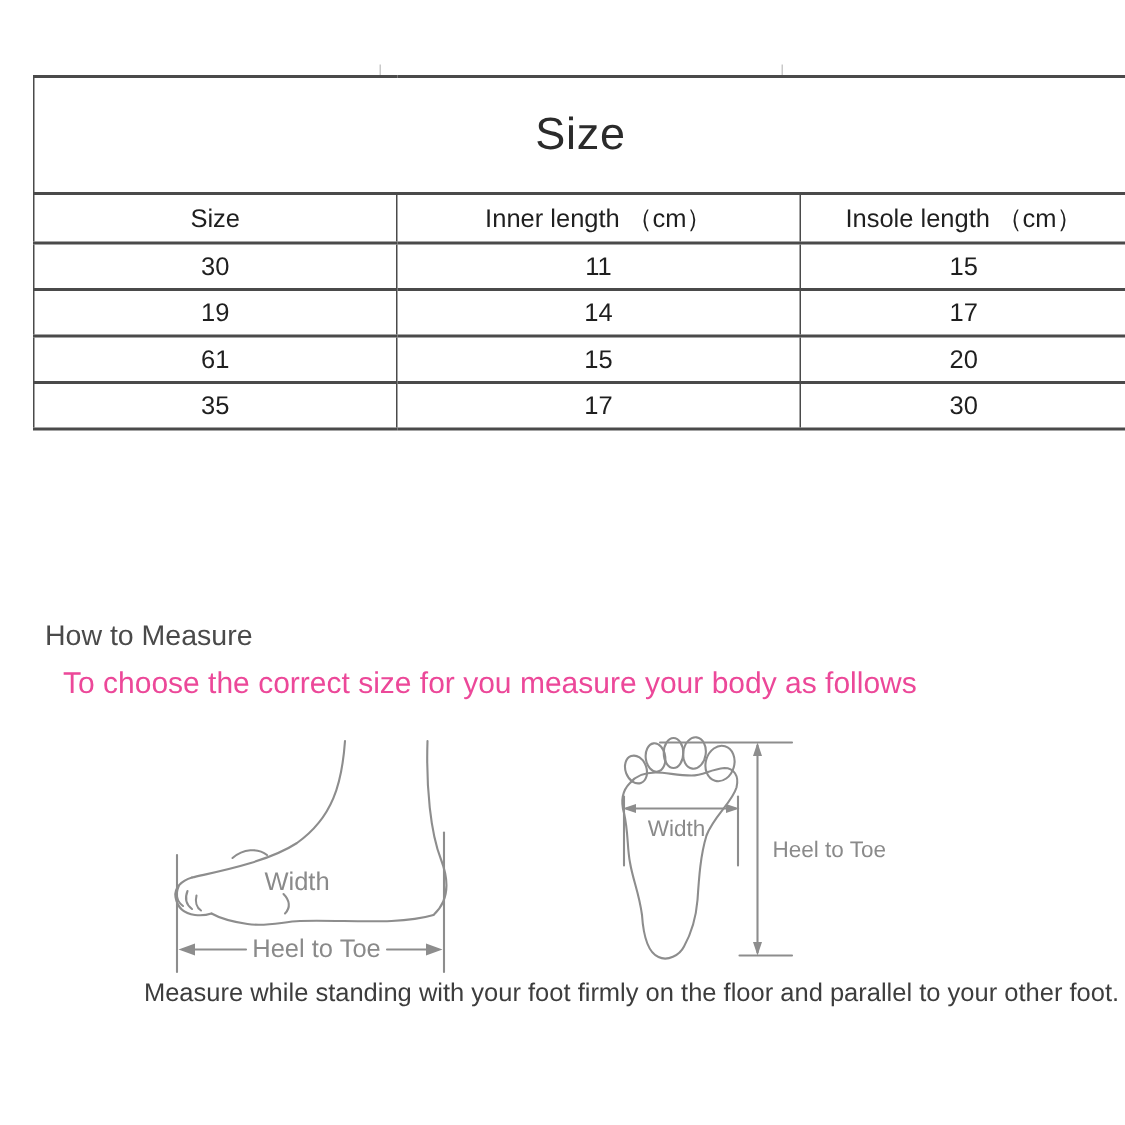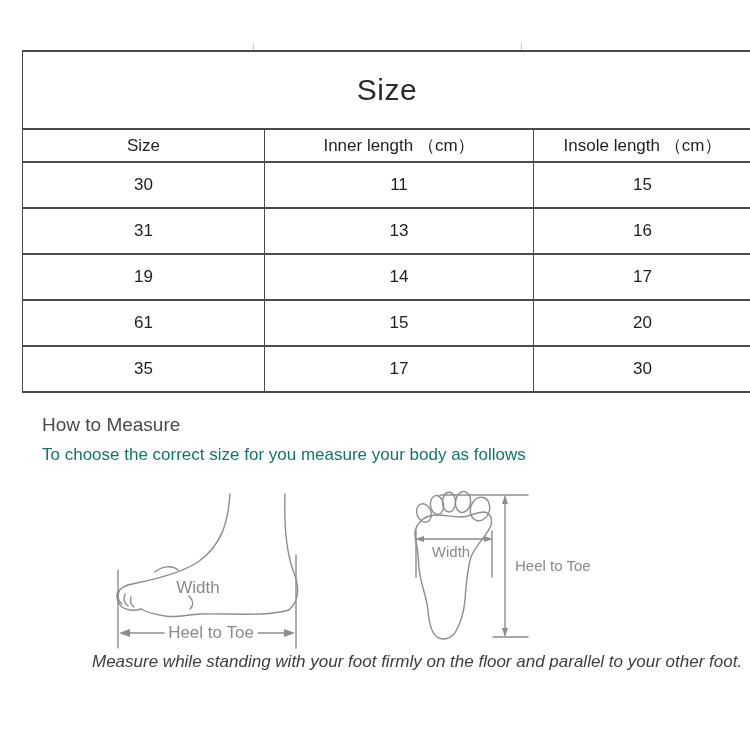--- a/index.html
+++ b/index.html
@@ -25,44 +25,44 @@
   table.size-chart td, table.size-chart th {
     border: 1px solid #4a4a4a;
     border-top-width: 2px; border-bottom-width: 2px;
     text-align: center; vertical-align: middle;
     font-weight: 400; background: #fff;
   }
   table.size-chart tr.title-row td {
     height: 78px; font-size: 30px; color: #2b2b2b; letter-spacing: 0.5px;
   }
   table.size-chart tr.header-row td { height: 33px; }
-  table.size-chart tr.data-row td { height: 46px; }
+  table.size-chart tr.data-row td { height: 31px; }
   col.c1 { width: 242px; } col.c2 { width: 269px; } col.c3 { width: 218px; }
 
   
   .htm-heading {
-    position: absolute; left: 42px; top: 414px;
+    position: absolute; left: 30px; top: 414px;
     font-size: 19px; color: #4a4a4a; font-weight: 400; text-align: center;
   }
   .htm-subtitle {
     position: absolute; left: 42px; top: 445px;
-    font-size: 17px; color: #0f766e; font-weight: 400;
+    font-size: 20px; color: #ec4899; font-weight: 400;
   }
 
   .diagram { position: absolute; }
   .diagram.side-view { left: 100px; top: 470px; }
   .diagram.top-view  { left: 385px; top: 465px; }
   .diagram svg text {
     font-family: "Liberation Sans", "DejaVu Sans", sans-serif;
     fill: #8a8a8a;
   }
 
   .measure-caption {
     position: absolute; left: 92px; right: 0; top: 652px;
-    text-align: left; font-size: 17px; color: #3d3d3d; font-style: italic;
+    text-align: center; font-size: 17px; color: #3d3d3d;
   }
 </style>
 </head>
 <body>
 
 <div class="page">
 
   <div class="tick t1"></div>
   <div class="tick t2"></div>
 
@@ -78,25 +78,20 @@
       </tr>
       <tr class="header-row">
         <td>Size</td>
         <td>Inner length （cm）</td>
         <td>Insole length （cm）</td>
       </tr>
       <tr class="data-row">
         <td>30</td>
         <td>11</td>
         <td>15</td>
-      </tr>
-      <tr class="data-row">
-        <td>31</td>
-        <td>13</td>
-        <td>16</td>
       </tr>
       <tr class="data-row">
         <td>19</td>
         <td>14</td>
         <td>17</td>
       </tr>
       <tr class="data-row">
         <td>61</td>
         <td>15</td>
         <td>20</td>

